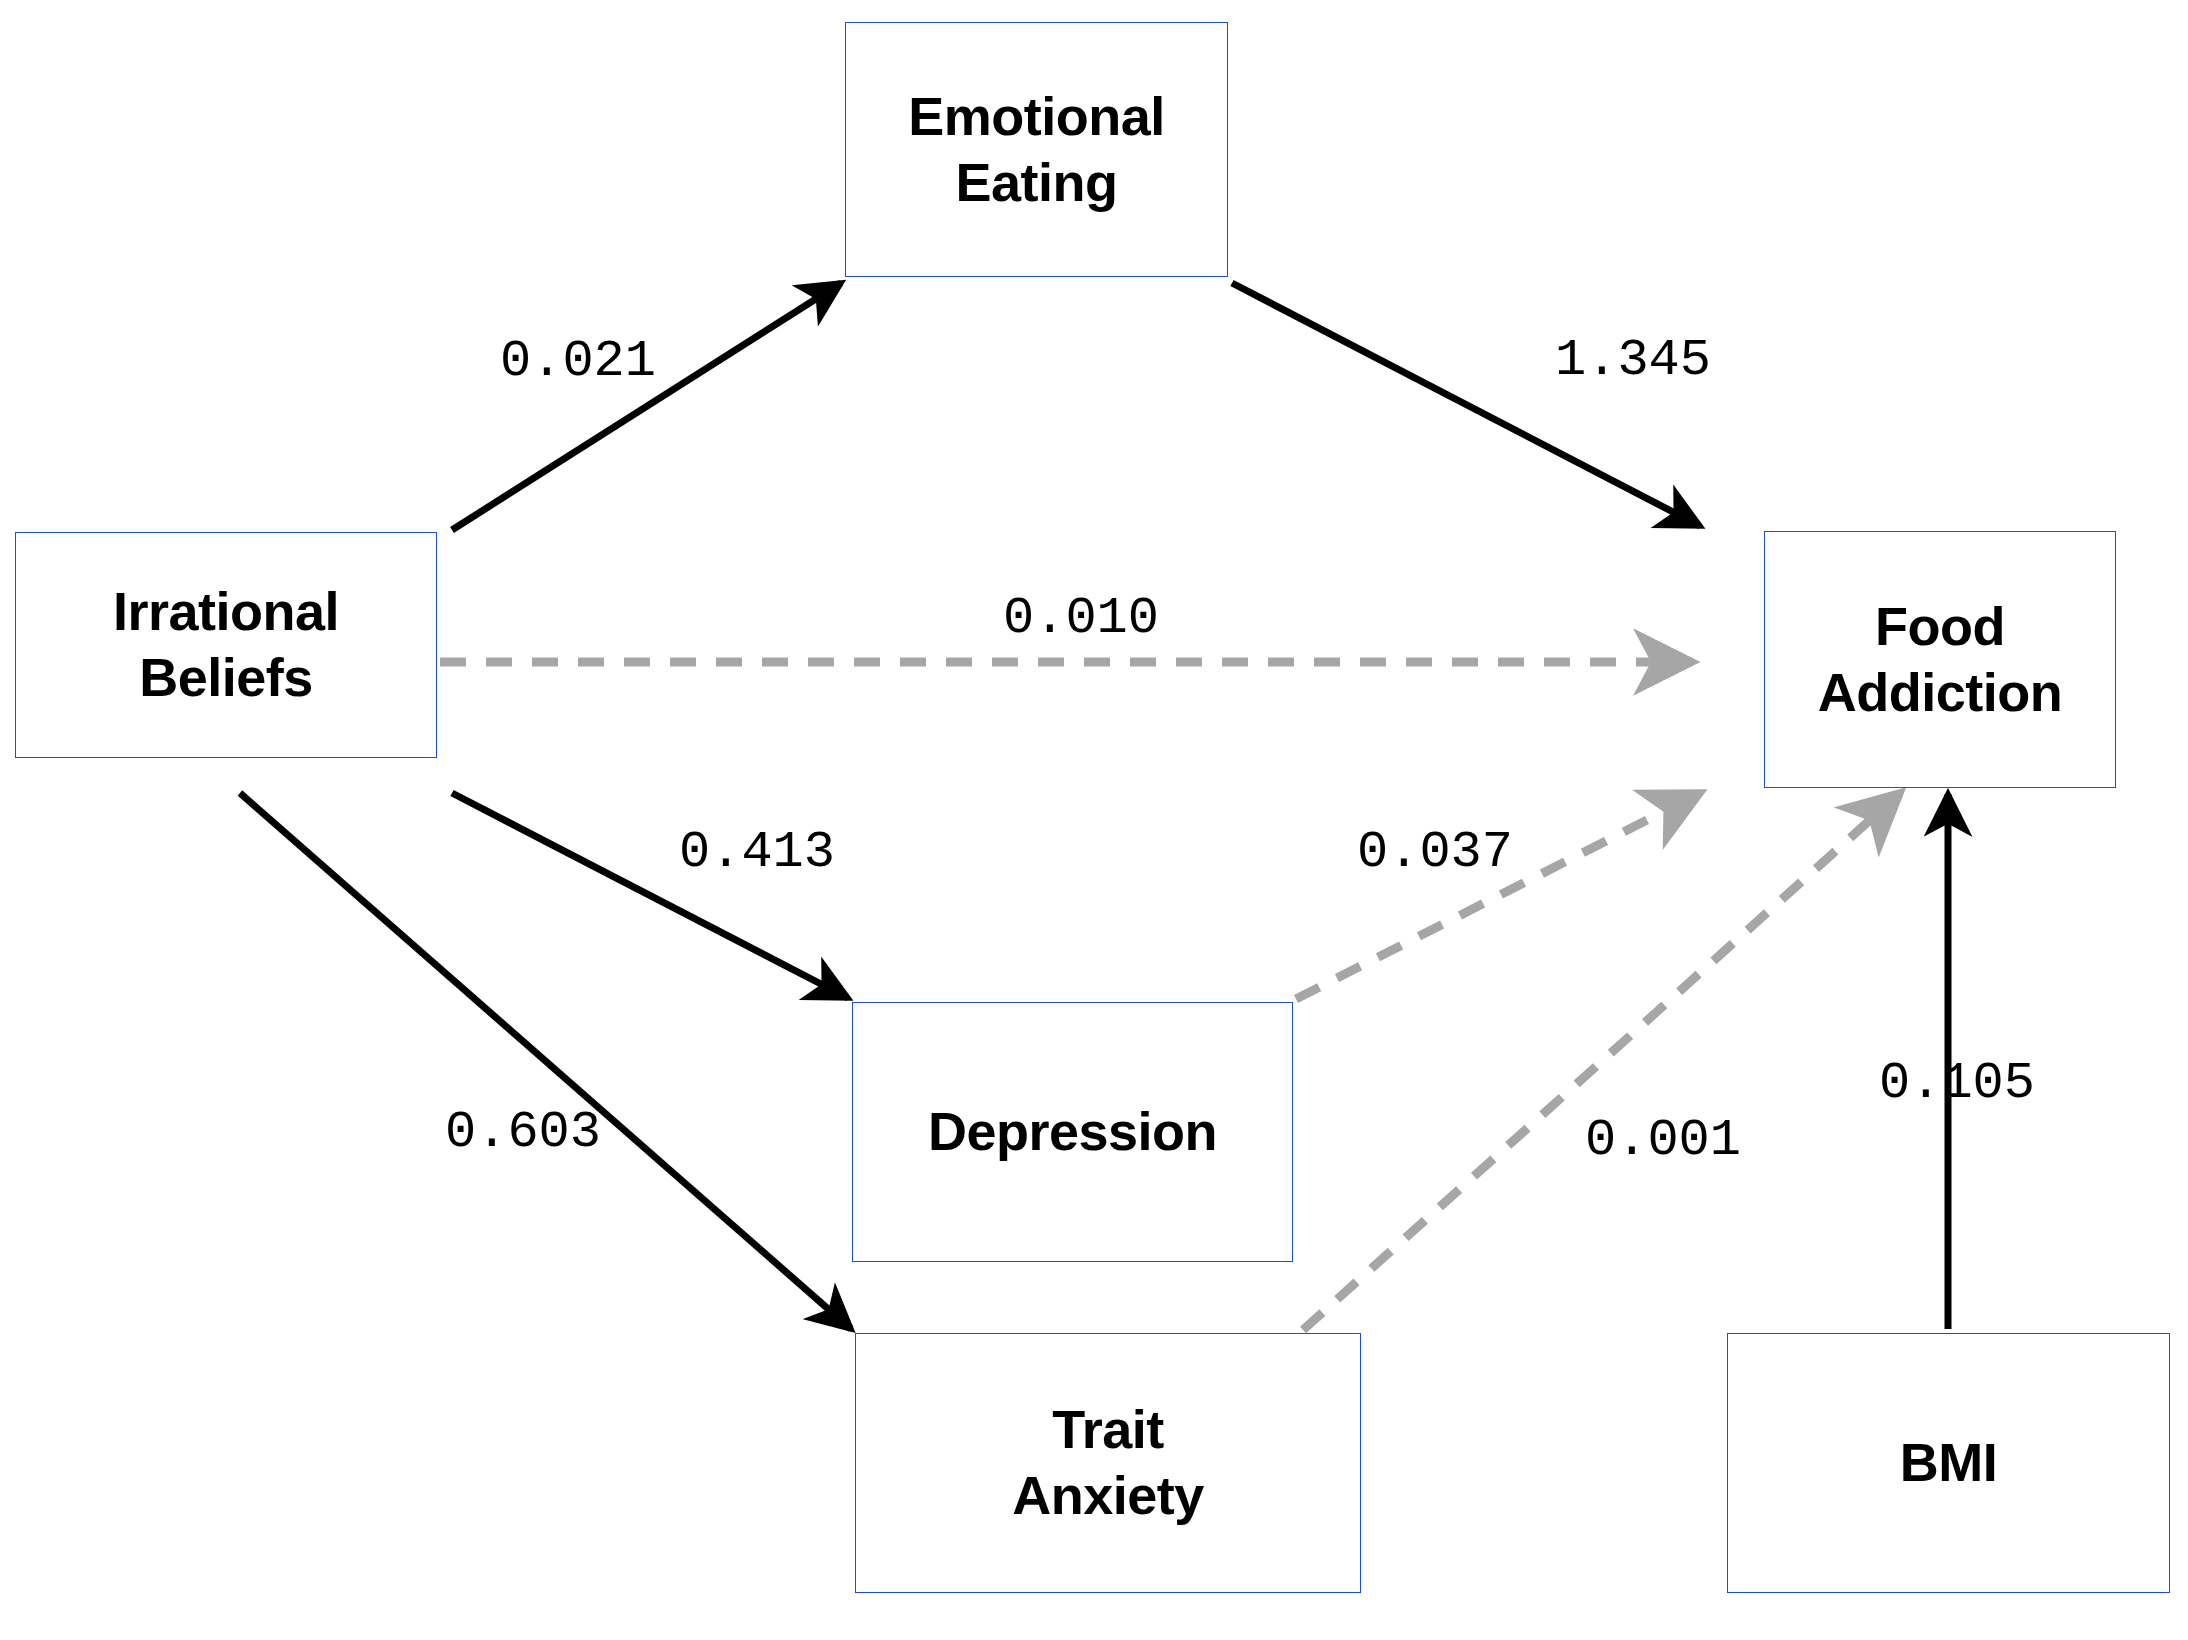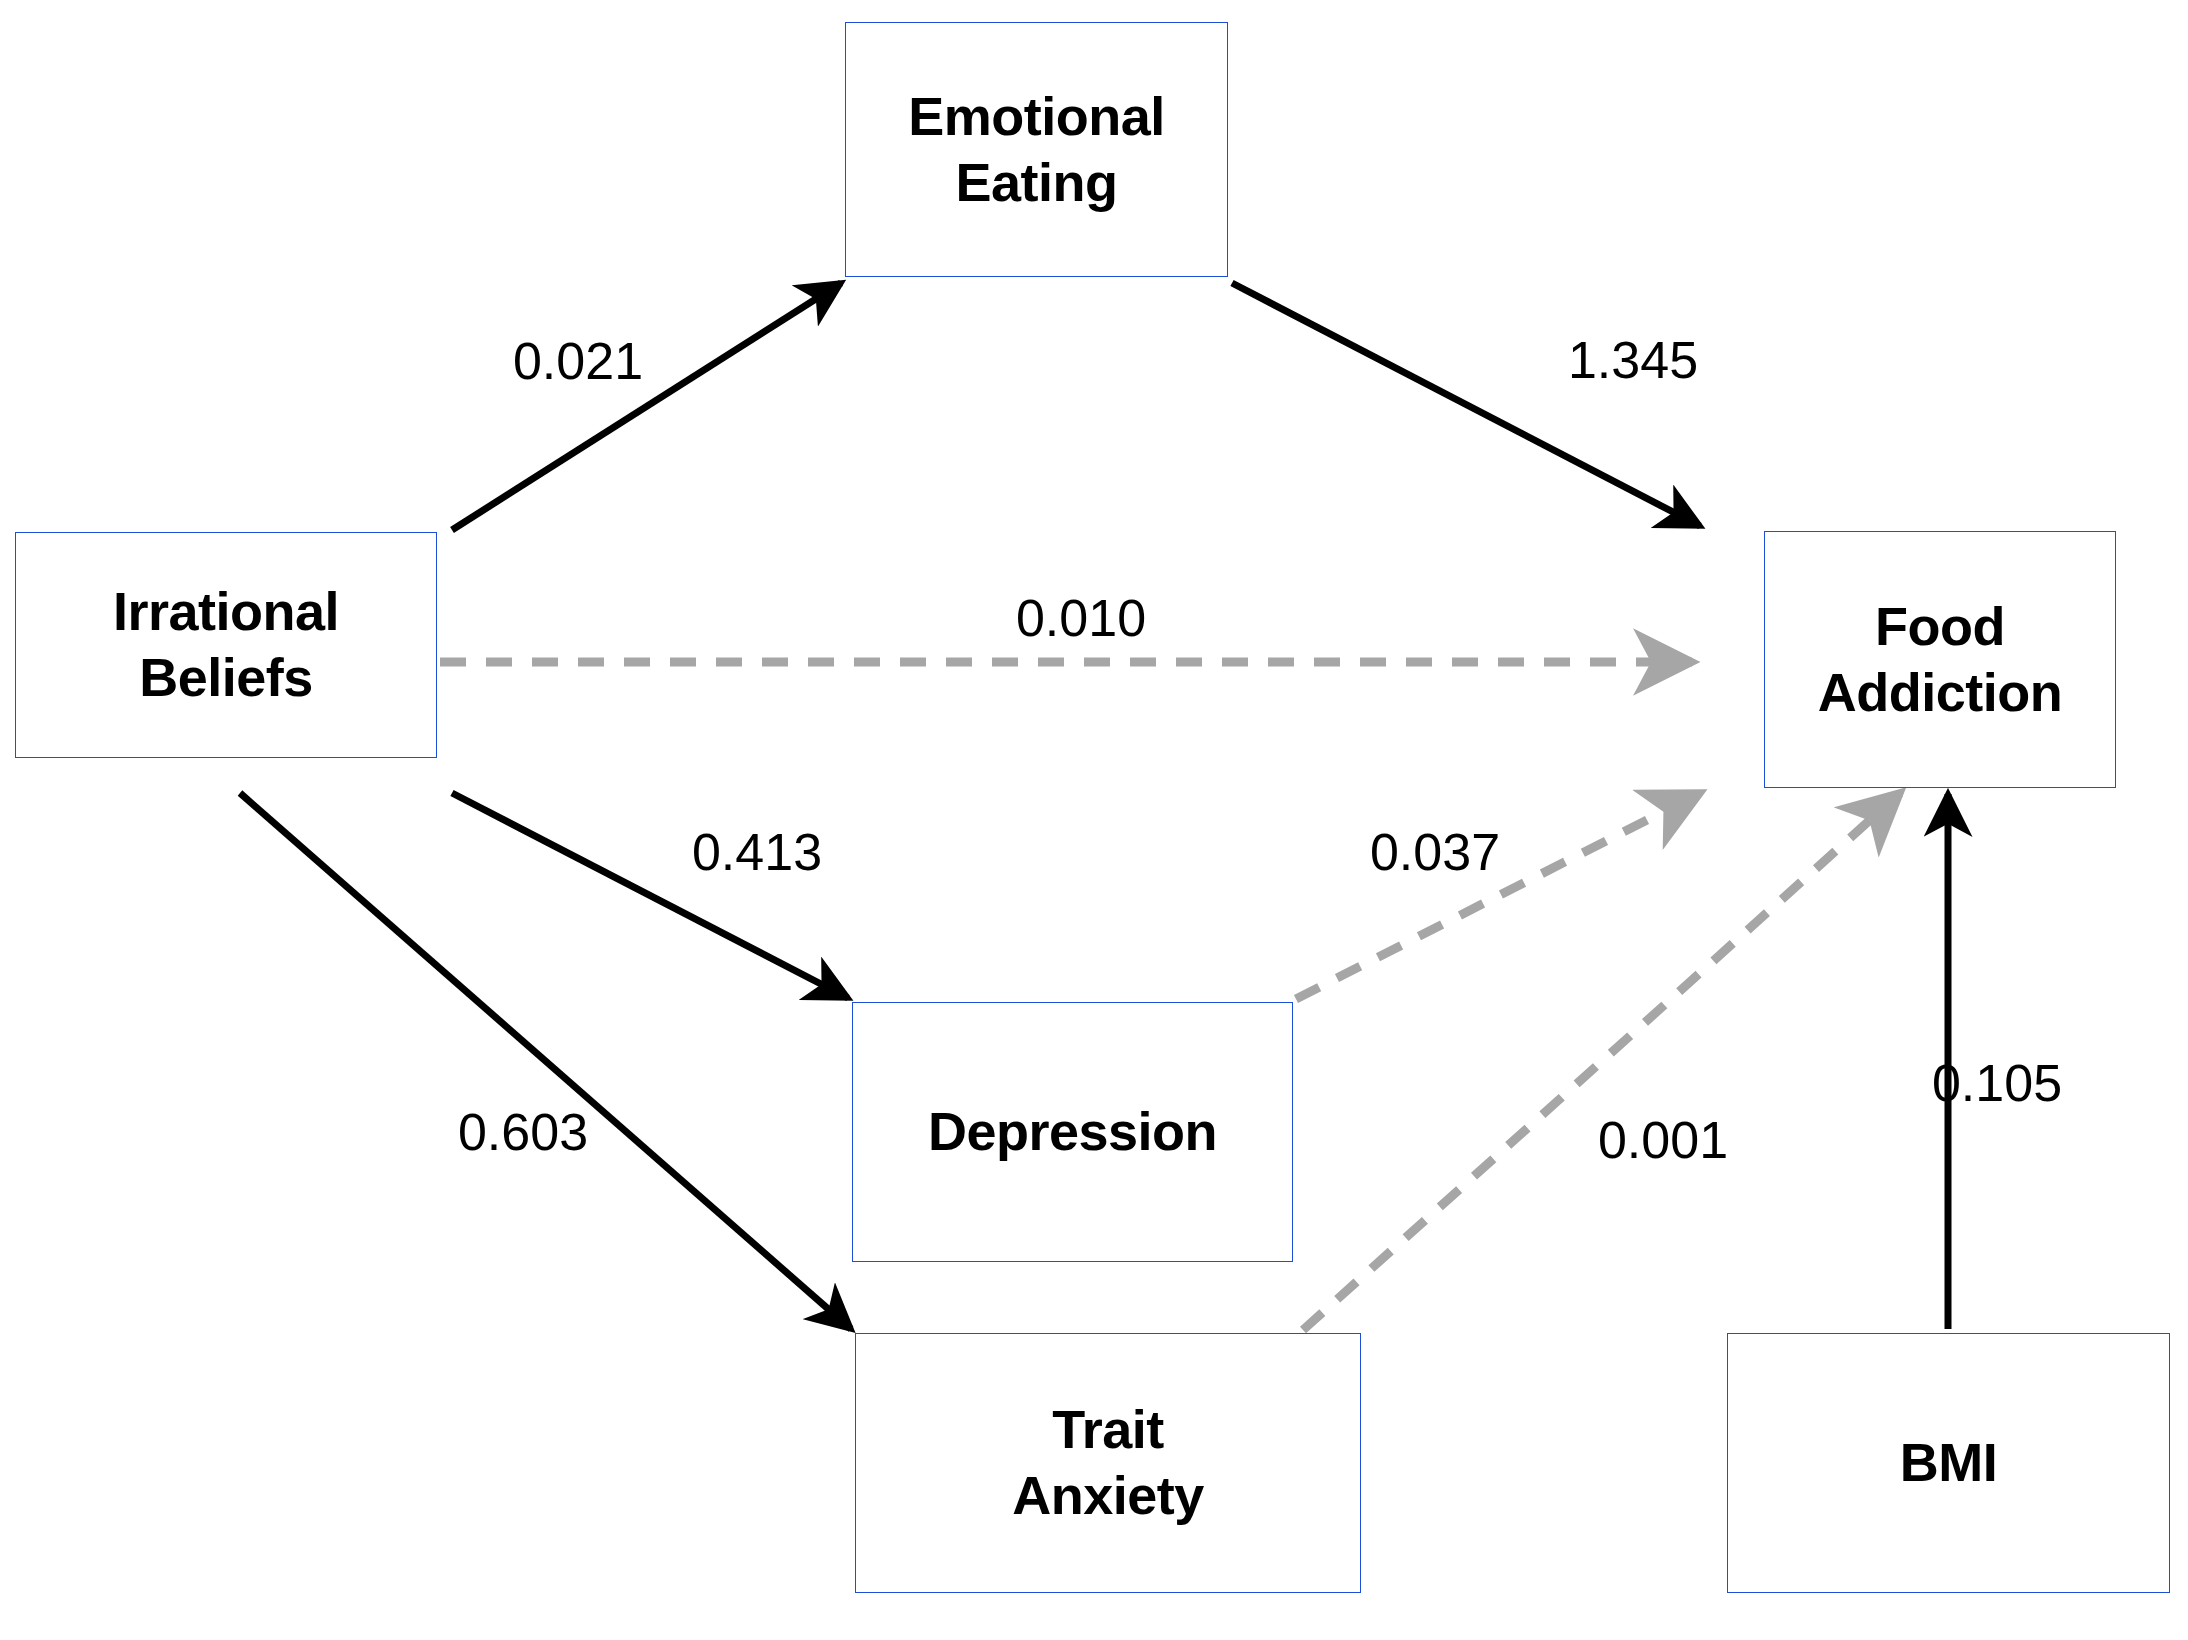--- a/index.html
+++ b/index.html
@@ -38,21 +38,21 @@
     font-family: "Liberation Sans", sans-serif;
     font-weight: bold;
     font-size: 54px;
     line-height: 1.22;
     color: #000000;
     white-space: pre-line;
     letter-spacing: -0.5px;
   }
   .coef {
     position: absolute;
-    font-family: Liberation Sans, sans-serif;
+    font-family: Liberation Mono, monospace;
     font-weight: normal;
     font-size: 52px;
     color: #000000;
     white-space: nowrap;
     transform: translate(-50%, -50%);
     z-index: 4;
     letter-spacing: 0px;
   }
 </style>
 </head>
@@ -109,15 +109,15 @@
     <span class="node-label">BMI</span>
   </div>
 
   <div class="coef" style="left: 578px; top: 361px;">0.021</div>
   <div class="coef" style="left: 1633px; top: 360px;">1.345</div>
   <div class="coef" style="left: 1081px; top: 618px;">0.010</div>
   <div class="coef" style="left: 757px; top: 852px;">0.413</div>
   <div class="coef" style="left: 523px; top: 1132px;">0.603</div>
   <div class="coef" style="left: 1435px; top: 852px;">0.037</div>
   <div class="coef" style="left: 1663px; top: 1140px;">0.001</div>
-  <div class="coef" style="left: 1997px; top: 1083px;">0.105</div>
+  <div class="coef" style="left: 1957px; top: 1083px;">0.105</div>
 
 </div>
 
 </body></html>

